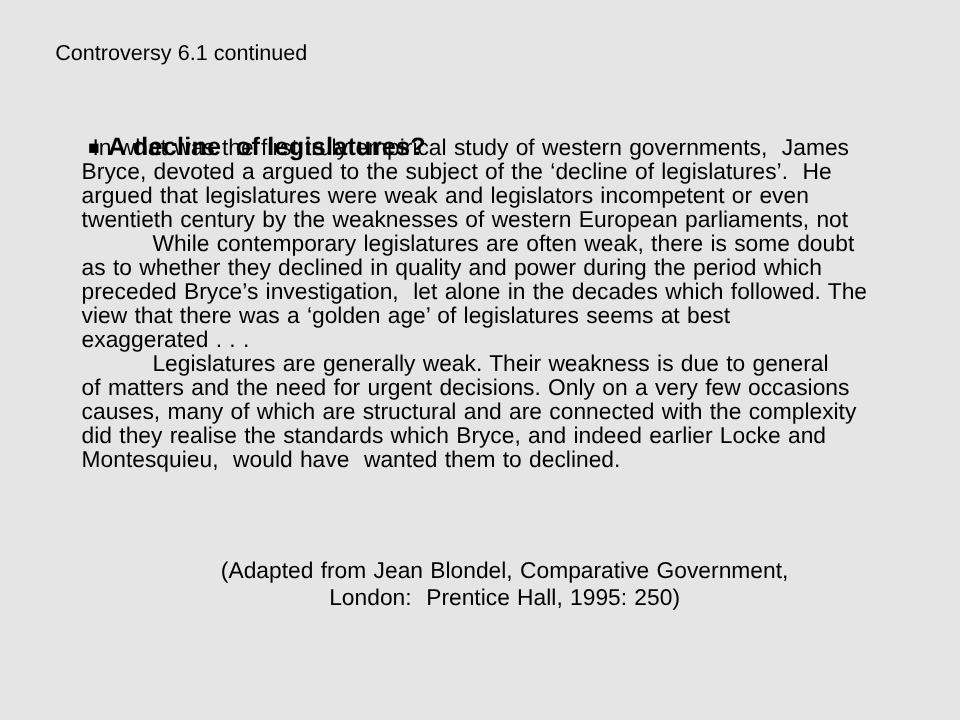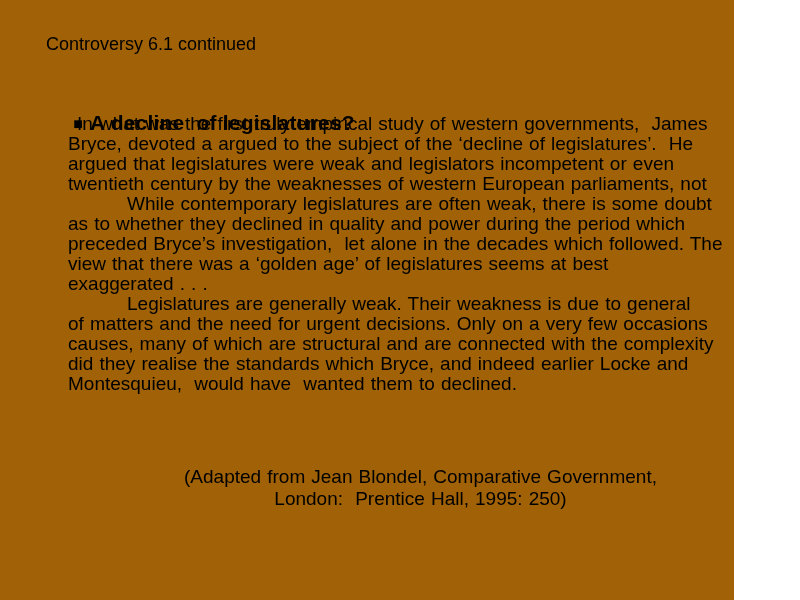--- a/index.html
+++ b/index.html
@@ -9,23 +9,23 @@
   body {
     width: 800px;
     height: 600px;
     background: #ffffff;
     color: #000000;
     font-family: "Liberation Sans", "DejaVu Sans", sans-serif;
     overflow: hidden;
   }
   .slide {
     position: relative;
-    width: 734px;
+    width: 800px;
     height: 600px;
-    background: #a16207;
+    background: #e5e5e5;
   }
   .slide-title {
     position: absolute;
     left: 46px;
     top: 33px;
     font-size: 18px;
     line-height: 22px;
     white-space: pre;
   }
   .heading {

